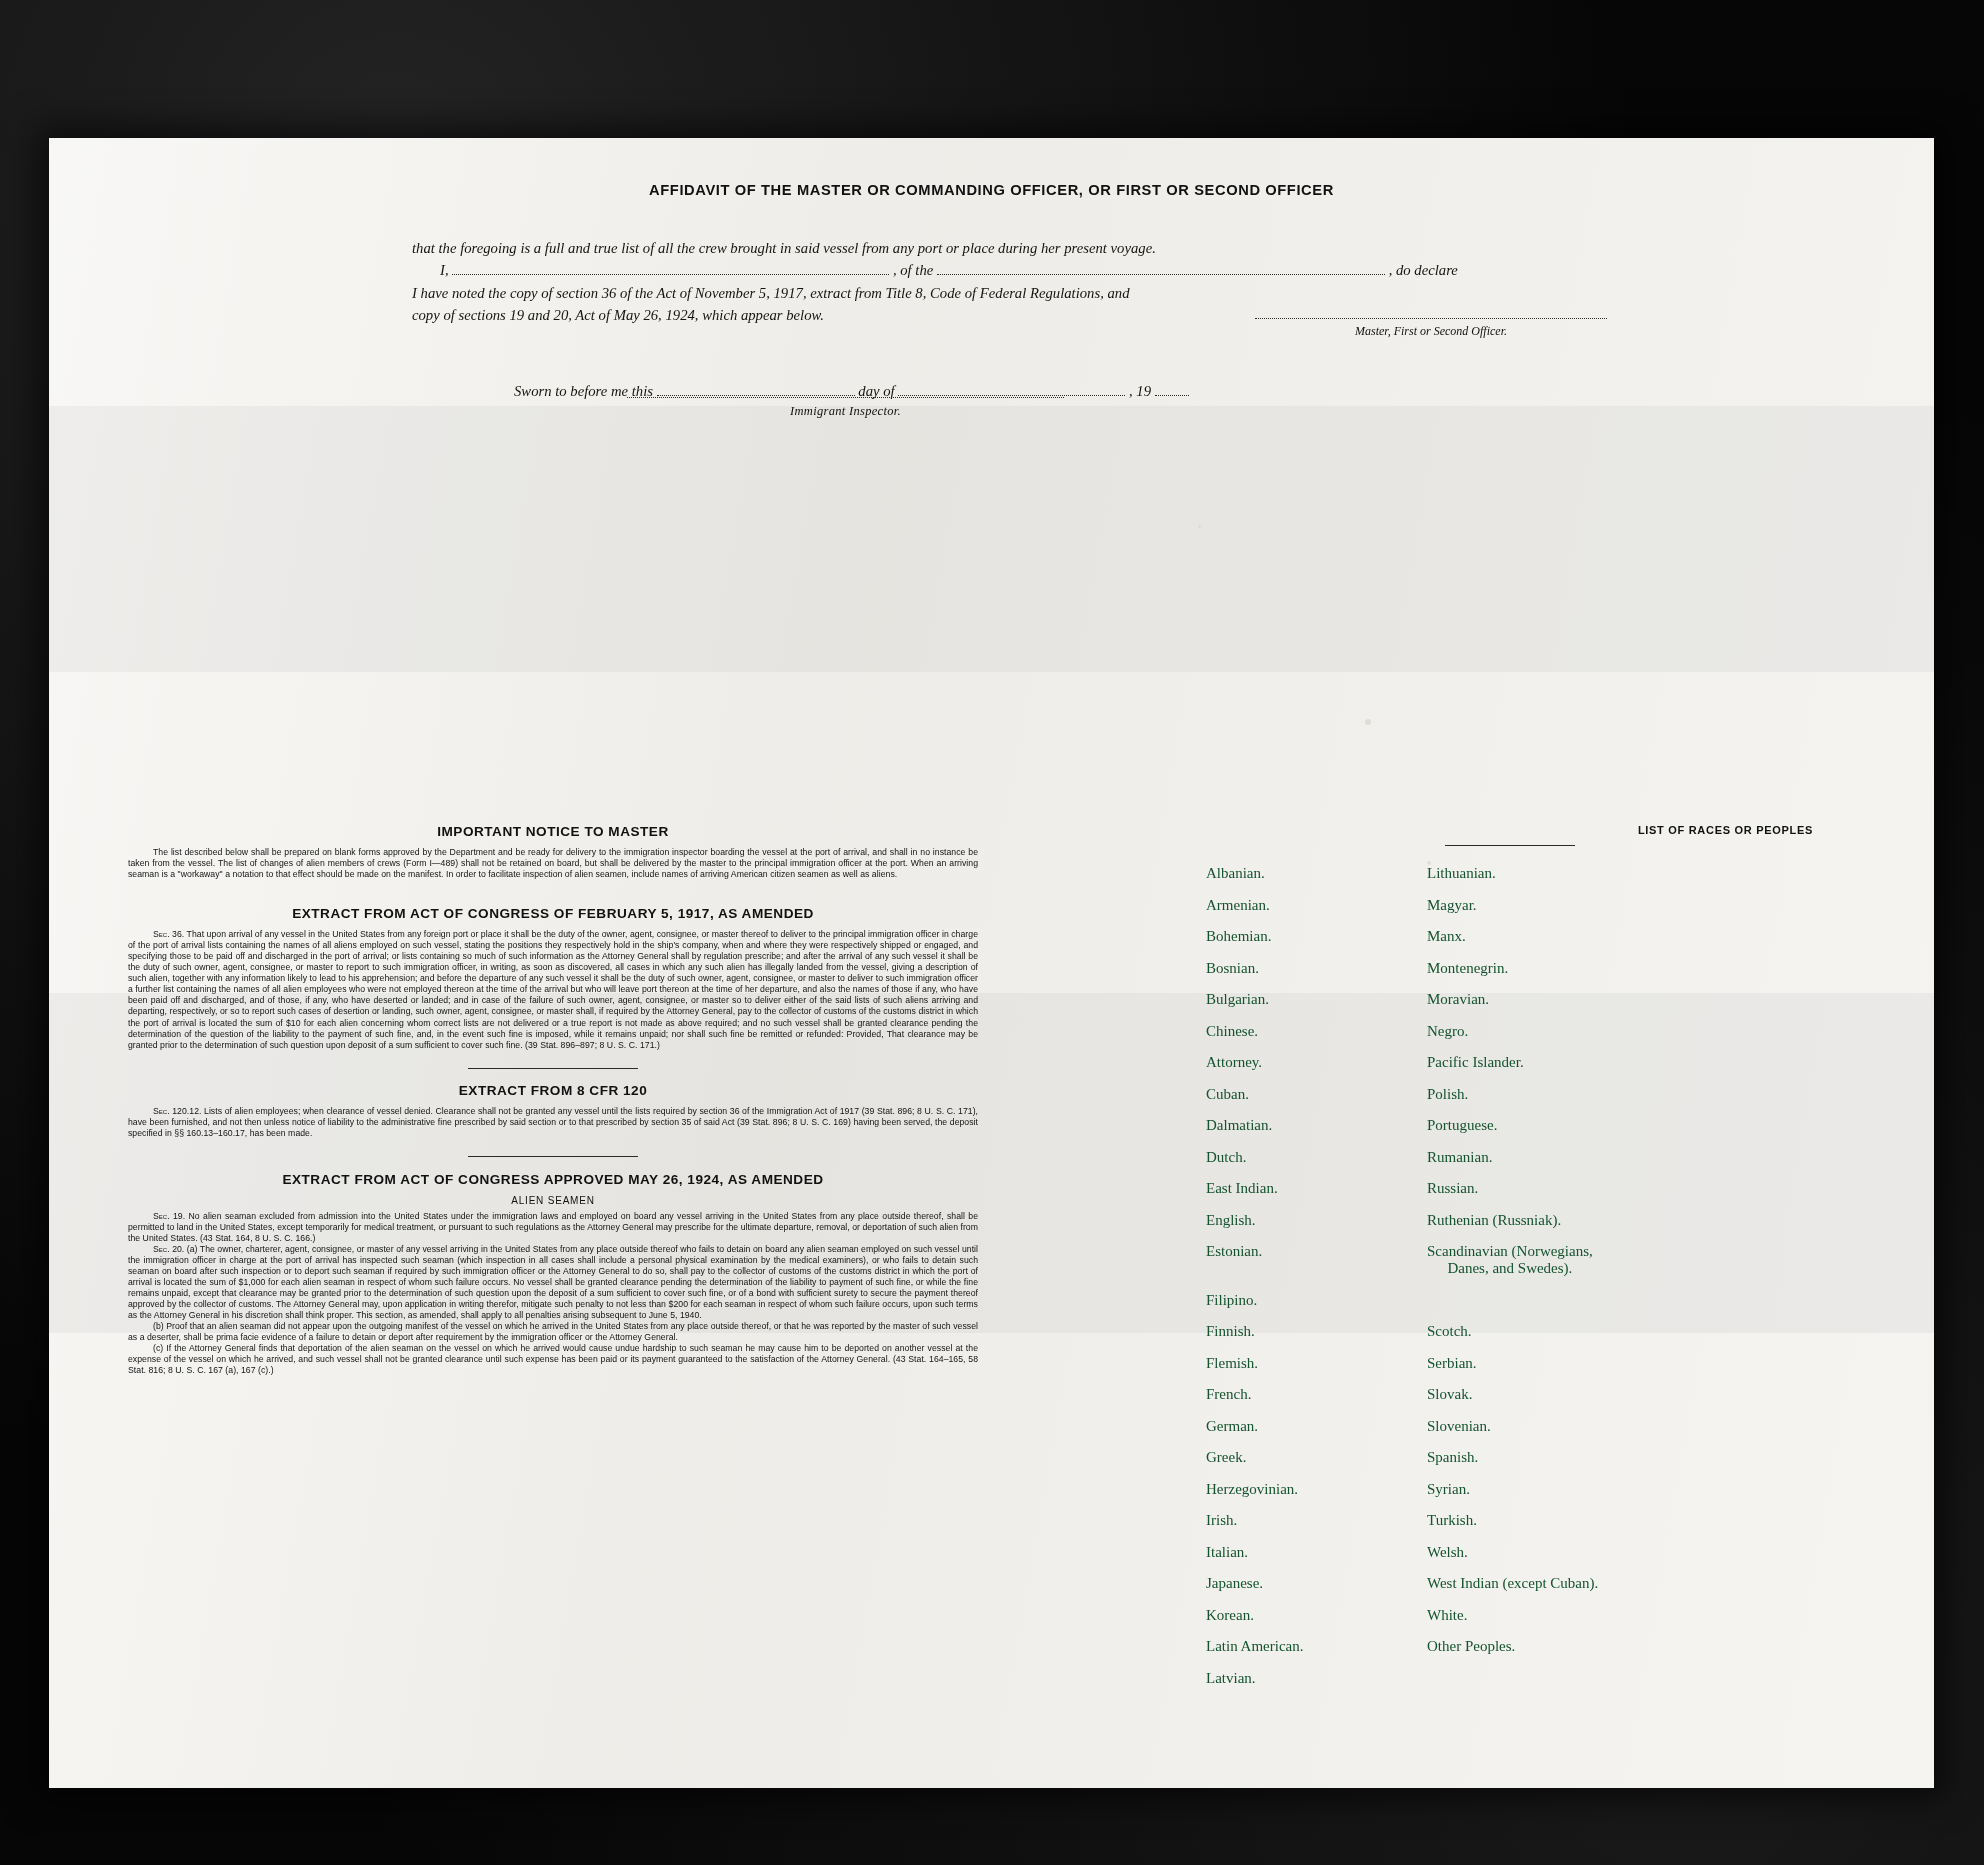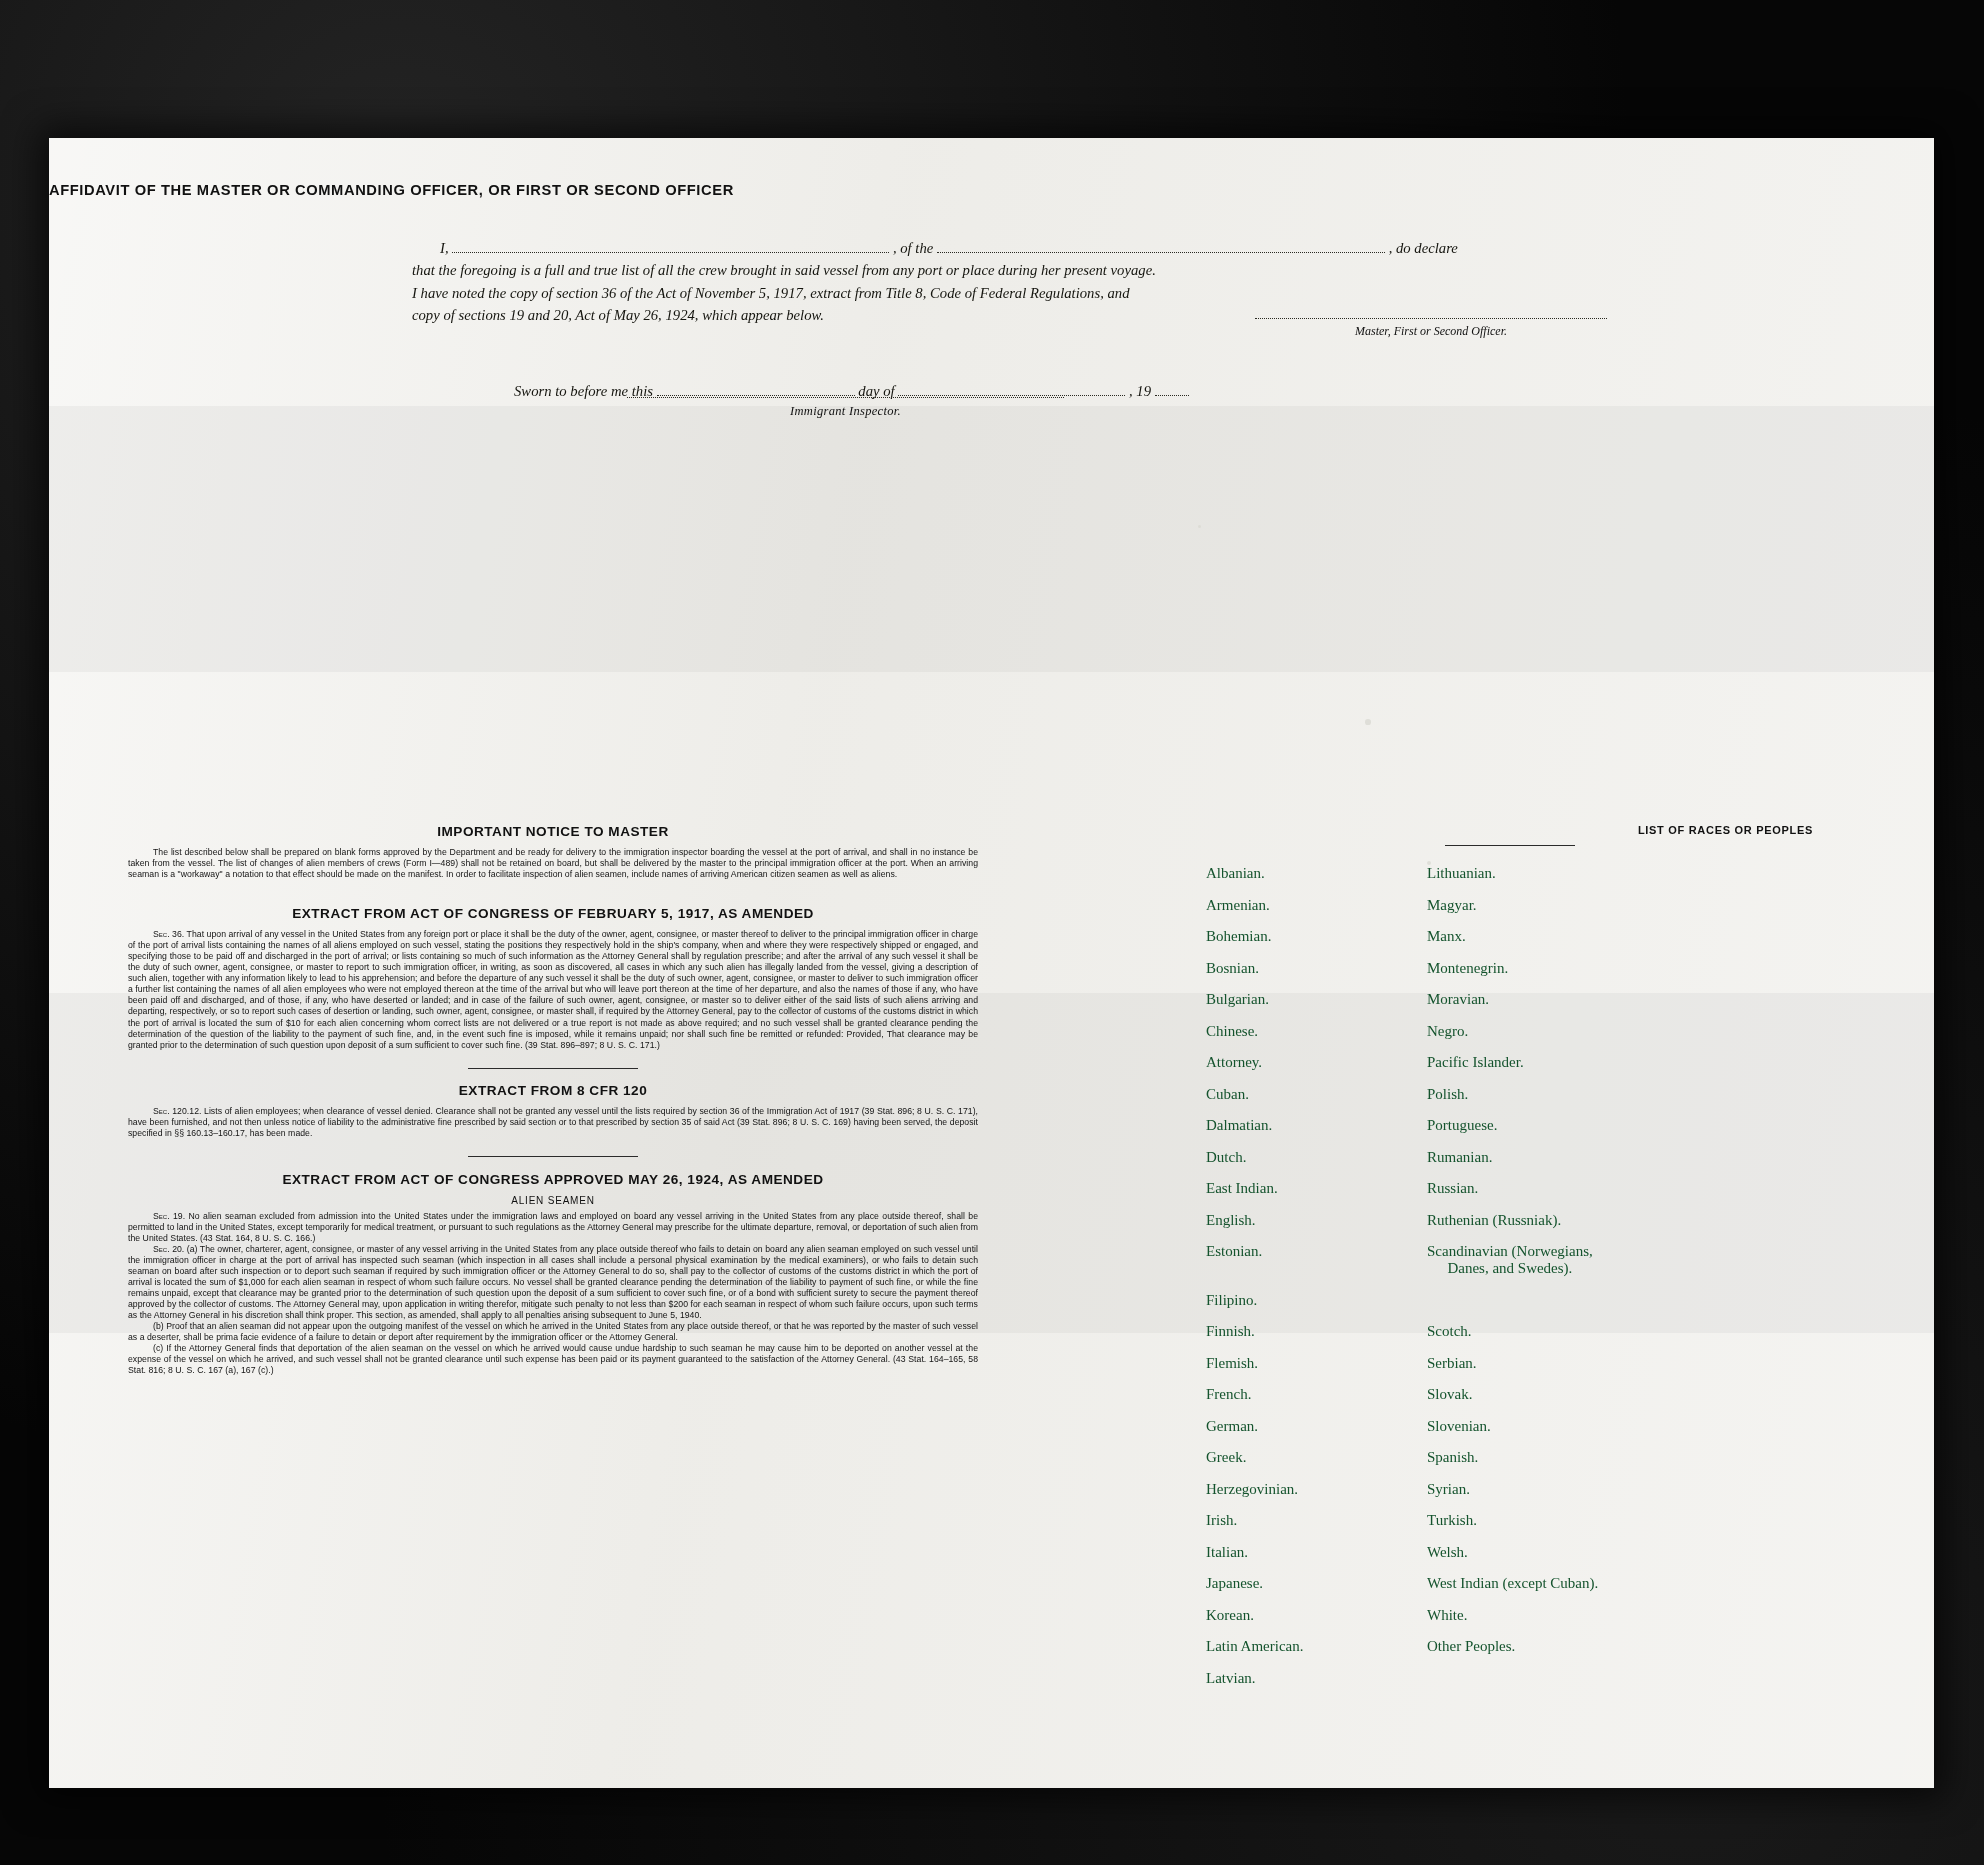--- a/index.html
+++ b/index.html
@@ -61,20 +61,21 @@
     left: 0; right: 0;
     background: rgba(120,120,115,.07);
     pointer-events: none;
   }
 
   
   #affidavit-title {
     position: absolute;
     left: 0; right: 0;
     top: 44px;
+    text-align: center;
     font-size: 14.7px;
     letter-spacing: 0.6px;
     font-weight: bold;
   }
   .script {
     font-family: "Liberation Serif", serif;
     font-style: italic;
     font-size: 14.7px;
     line-height: 1.52;
     color: #15150f;
@@ -242,28 +243,28 @@
     <div class="band" style="top:268px; height:266px;"></div>
     <div class="band" style="top:855px; height:340px;"></div>
 
     <div class="speck" style="left:1316px;top:581px;width:5.7px;height:5.7px;"></div>
     <div class="speck" style="left:1378px;top:723px;width:4px;height:4px;"></div>
     <div class="speck" style="left:1149px;top:387px;width:3.4px;height:3.4px;"></div>
 
     <div id="affidavit-title">AFFIDAVIT OF THE  MASTER OR COMMANDING OFFICER, OR FIRST OR SECOND OFFICER</div>
 
     <div id="aff-body" class="script">
+      <div style="margin-left:-28px;">that the foregoing is a full and true list of all the crew brought in said vessel from any port or place during her present voyage.</div>
       <div style="white-space:nowrap;">
         <span>I,</span>
         <span class="dots" style="width:437px;"></span>
         <span>, of the</span>
         <span class="dots" style="width:448px;"></span>
         <span>, do declare</span>
       </div>
-      <div style="margin-left:-28px;">that the foregoing is a full and true list of all the crew brought in said vessel from any port or place during her present voyage.</div>
       <div style="margin-left:-28px;">I have noted the copy of section 36 of the Act of November 5, 1917, extract from Title 8, Code of Federal Regulations, and</div>
       <div style="margin-left:-28px;">copy of sections 19 and 20, Act of May 26, 1924, which appear below.</div>
     </div>
 
     <div id="officer-sig">
       <div class="rule"></div>
       <div class="cap">Master, First or Second Officer.</div>
     </div>
 
     <div id="sworn-row" class="script" style="white-space:nowrap;margin-top:20px;">

